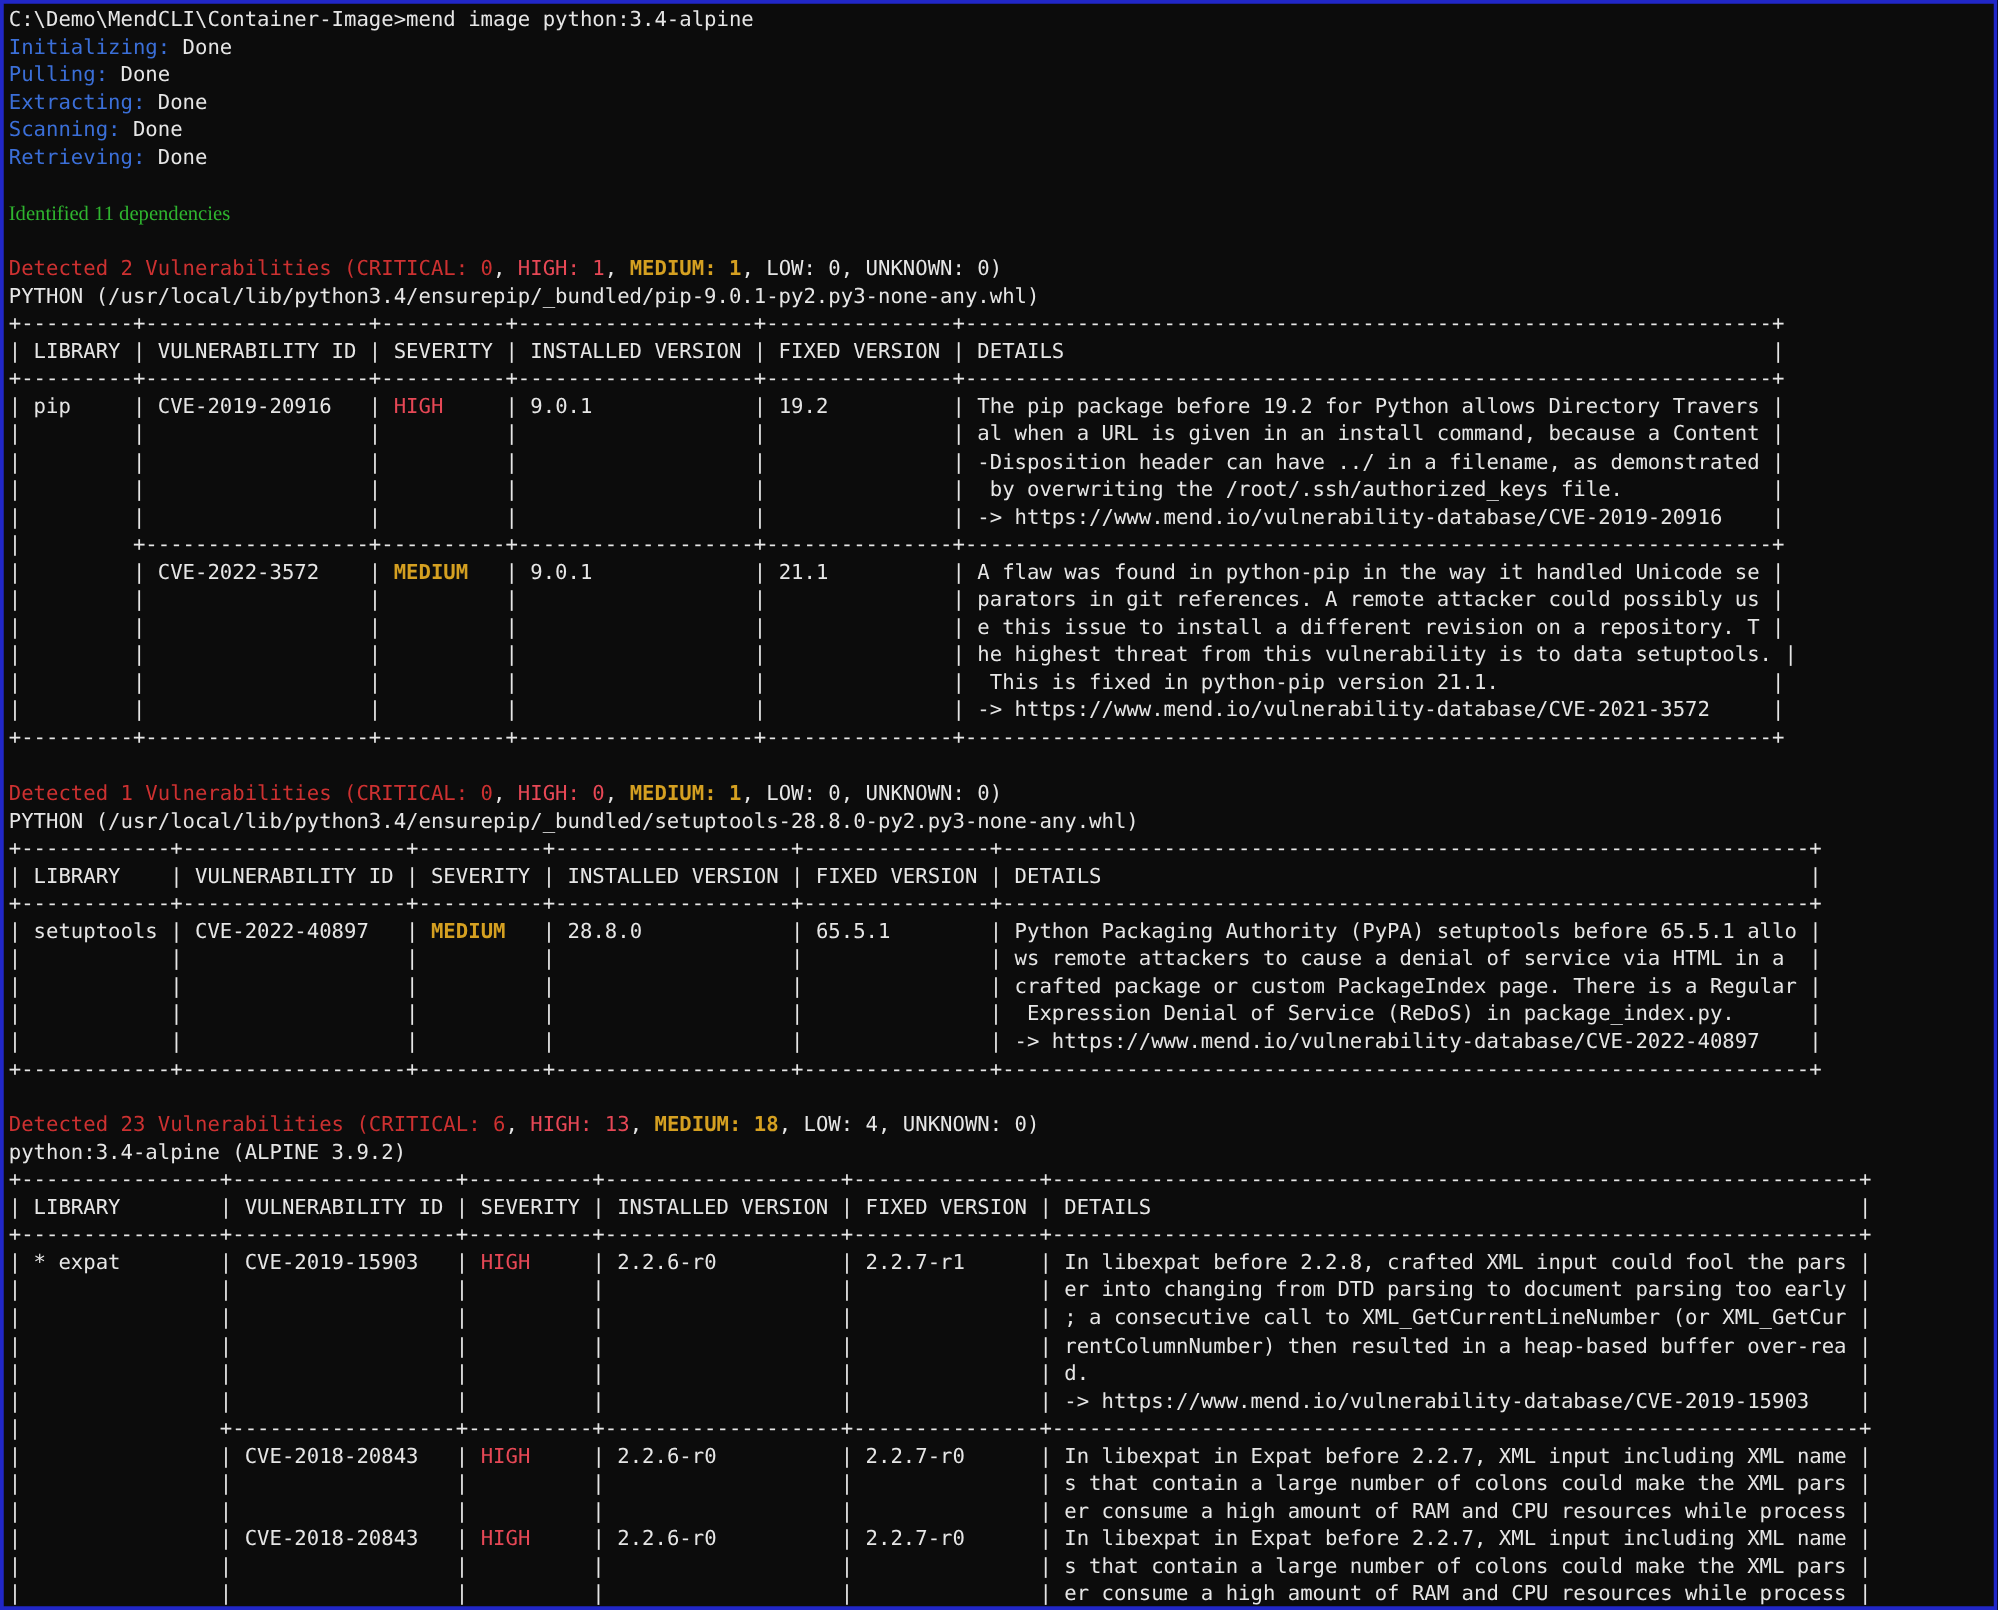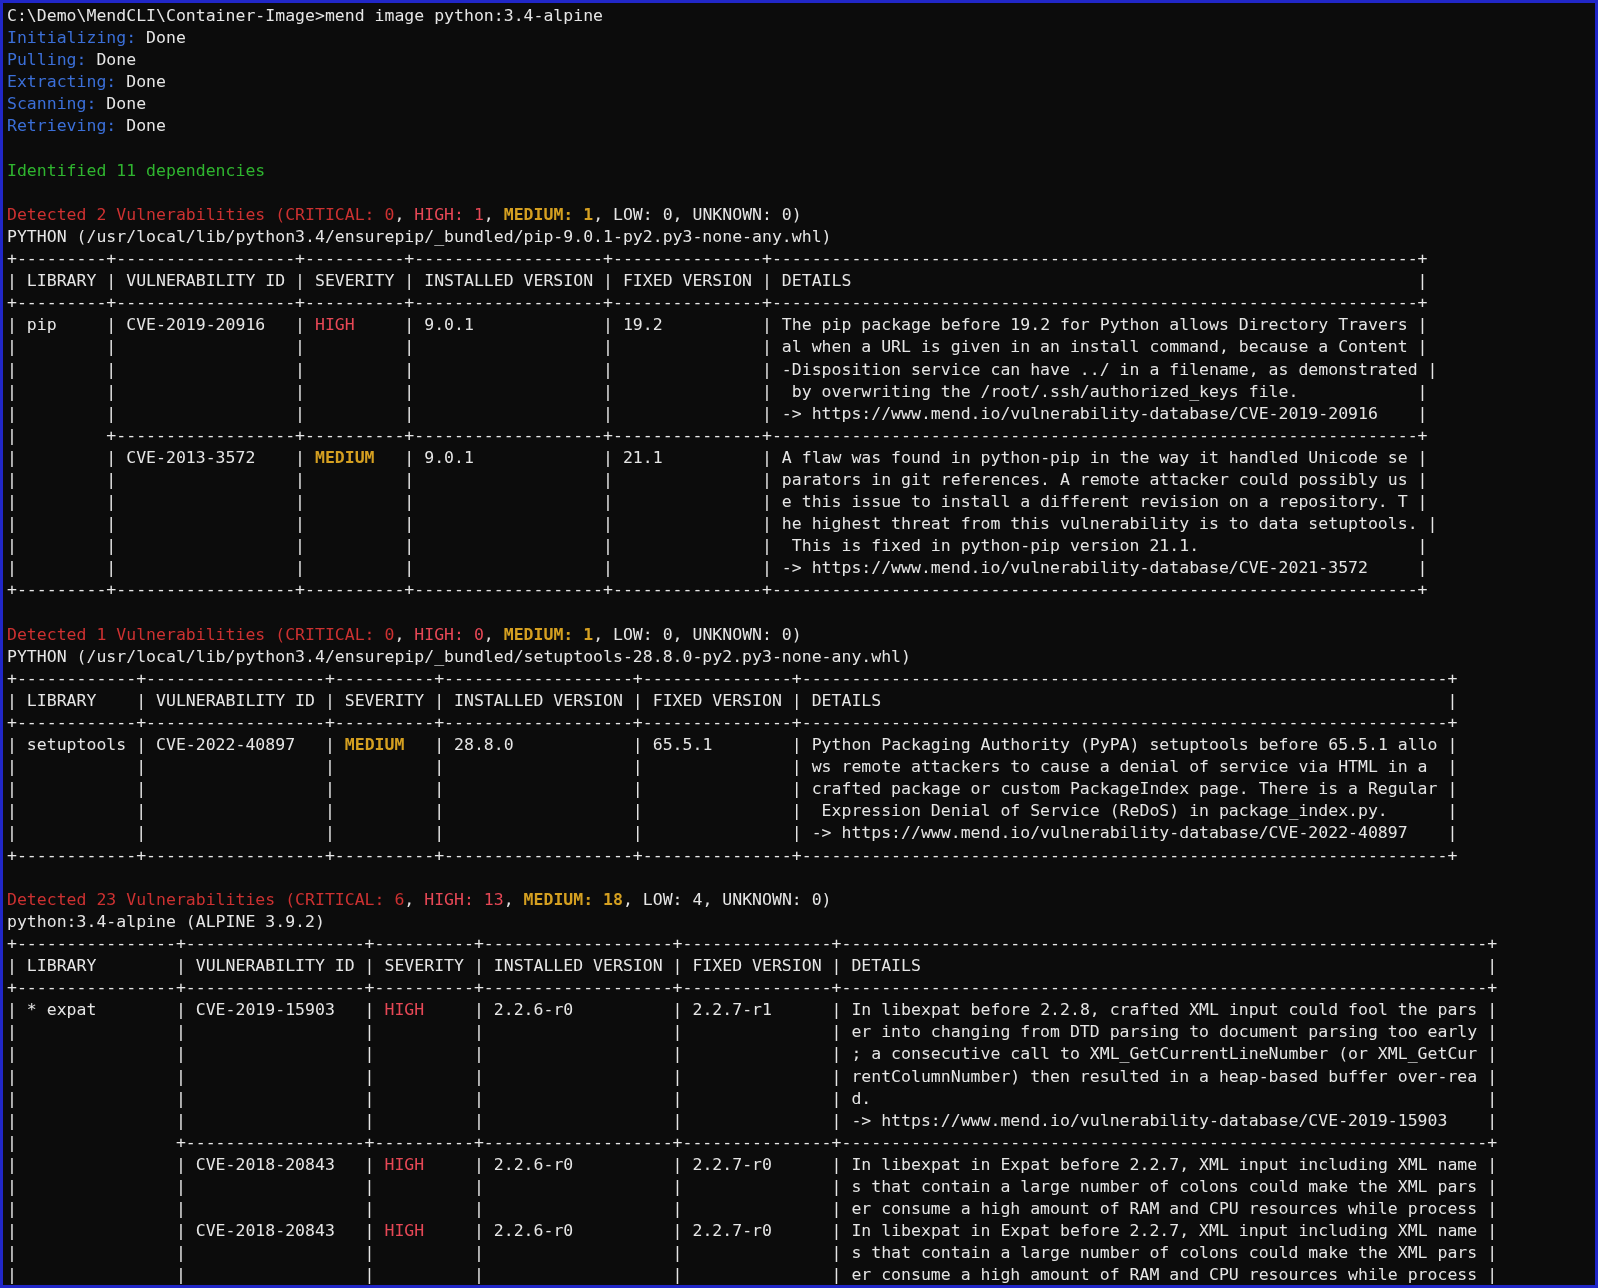--- a/index.html
+++ b/index.html
@@ -10,21 +10,21 @@
     overflow:hidden;
   }
   #term{
     margin:0;padding:2px 0 0 4px;
     font-family:"DejaVu Sans Mono","Liberation Mono",monospace;
     font-size:16.5px;line-height:22.1px;
     color:var(--fg,#e6e6e6);
     white-space:pre;
   }
   .c-blue{color:var(--blue,#3b6fd8);}
-  .c-green{color:var(--green,#2fb52f);}
+  .c-green{color:var(--green,#2fb52f);font-family:Liberation Serif, serif;}
   .c-red{color:var(--red,#cd3131);}
   .c-brightred{color:var(--brightred,#e74856);margin-top:14px;}
   .c-gold{color:var(--gold,#d5a021);font-weight:bold;}
 </style>
 </head>
 <body>
 
 <div id="window">
   <pre id="term"><span><span>C:\Demo\MendCLI\Container-Image&gt;mend image python:3.4-alpine</span></span>
 <span><span class="c-blue">Initializing:</span><span> Done</span></span>
@@ -35,25 +35,25 @@
 <span><span></span></span>
 <span><span class="c-green">Identified 11 dependencies</span></span>
 <span><span></span></span>
 <span><span class="c-red">Detected 2 Vulnerabilities (CRITICAL: 0</span><span>, </span><span class="c-brightred">HIGH: 1</span><span>, </span><span class="c-gold">MEDIUM: 1</span><span>, LOW: 0, UNKNOWN: 0)</span></span>
 <span><span>PYTHON (/usr/local/lib/python3.4/ensurepip/_bundled/pip-9.0.1-py2.py3-none-any.whl)</span></span>
 <span><span>+---------+------------------+----------+-------------------+---------------+-----------------------------------------------------------------+</span></span>
 <span><span>| LIBRARY | VULNERABILITY ID | SEVERITY | INSTALLED VERSION | FIXED VERSION | DETAILS                                                         |</span></span>
 <span><span>+---------+------------------+----------+-------------------+---------------+-----------------------------------------------------------------+</span></span>
 <span><span>| pip     | CVE-2019-20916   | </span><span class="c-brightred">HIGH</span><span>     | 9.0.1             | 19.2          | The pip package before 19.2 for Python allows Directory Travers |</span></span>
 <span><span>|         |                  |          |                   |               | al when a URL is given in an install command, because a Content |</span></span>
-<span><span>|         |                  |          |                   |               | -Disposition service can have ../ in a filename, as demonstrated |</span></span>
+<span><span>|         |                  |          |                   |               | -Disposition header can have ../ in a filename, as demonstrated |</span></span>
 <span><span>|         |                  |          |                   |               |  by overwriting the /root/.ssh/authorized_keys file.            |</span></span>
 <span><span>|         |                  |          |                   |               | -&gt; https://www.mend.io/vulnerability-database/CVE-2019-20916    |</span></span>
 <span><span>|         +------------------+----------+-------------------+---------------+-----------------------------------------------------------------+</span></span>
-<span><span>|         | CVE-2013-3572    | </span><span class="c-gold">MEDIUM</span><span>   | 9.0.1             | 21.1          | A flaw was found in python-pip in the way it handled Unicode se |</span></span>
+<span><span>|         | CVE-2022-3572    | </span><span class="c-gold">MEDIUM</span><span>   | 9.0.1             | 21.1          | A flaw was found in python-pip in the way it handled Unicode se |</span></span>
 <span><span>|         |                  |          |                   |               | parators in git references. A remote attacker could possibly us |</span></span>
 <span><span>|         |                  |          |                   |               | e this issue to install a different revision on a repository. T |</span></span>
 <span><span>|         |                  |          |                   |               | he highest threat from this vulnerability is to data setuptools. |</span></span>
 <span><span>|         |                  |          |                   |               |  This is fixed in python-pip version 21.1.                      |</span></span>
 <span><span>|         |                  |          |                   |               | -&gt; https://www.mend.io/vulnerability-database/CVE-2021-3572     |</span></span>
 <span><span>+---------+------------------+----------+-------------------+---------------+-----------------------------------------------------------------+</span></span>
 <span><span></span></span>
 <span><span class="c-red">Detected 1 Vulnerabilities (CRITICAL: 0</span><span>, </span><span class="c-brightred">HIGH: 0</span><span>, </span><span class="c-gold">MEDIUM: 1</span><span>, LOW: 0, UNKNOWN: 0)</span></span>
 <span><span>PYTHON (/usr/local/lib/python3.4/ensurepip/_bundled/setuptools-28.8.0-py2.py3-none-any.whl)</span></span>
 <span><span>+------------+------------------+----------+-------------------+---------------+-----------------------------------------------------------------+</span></span>

